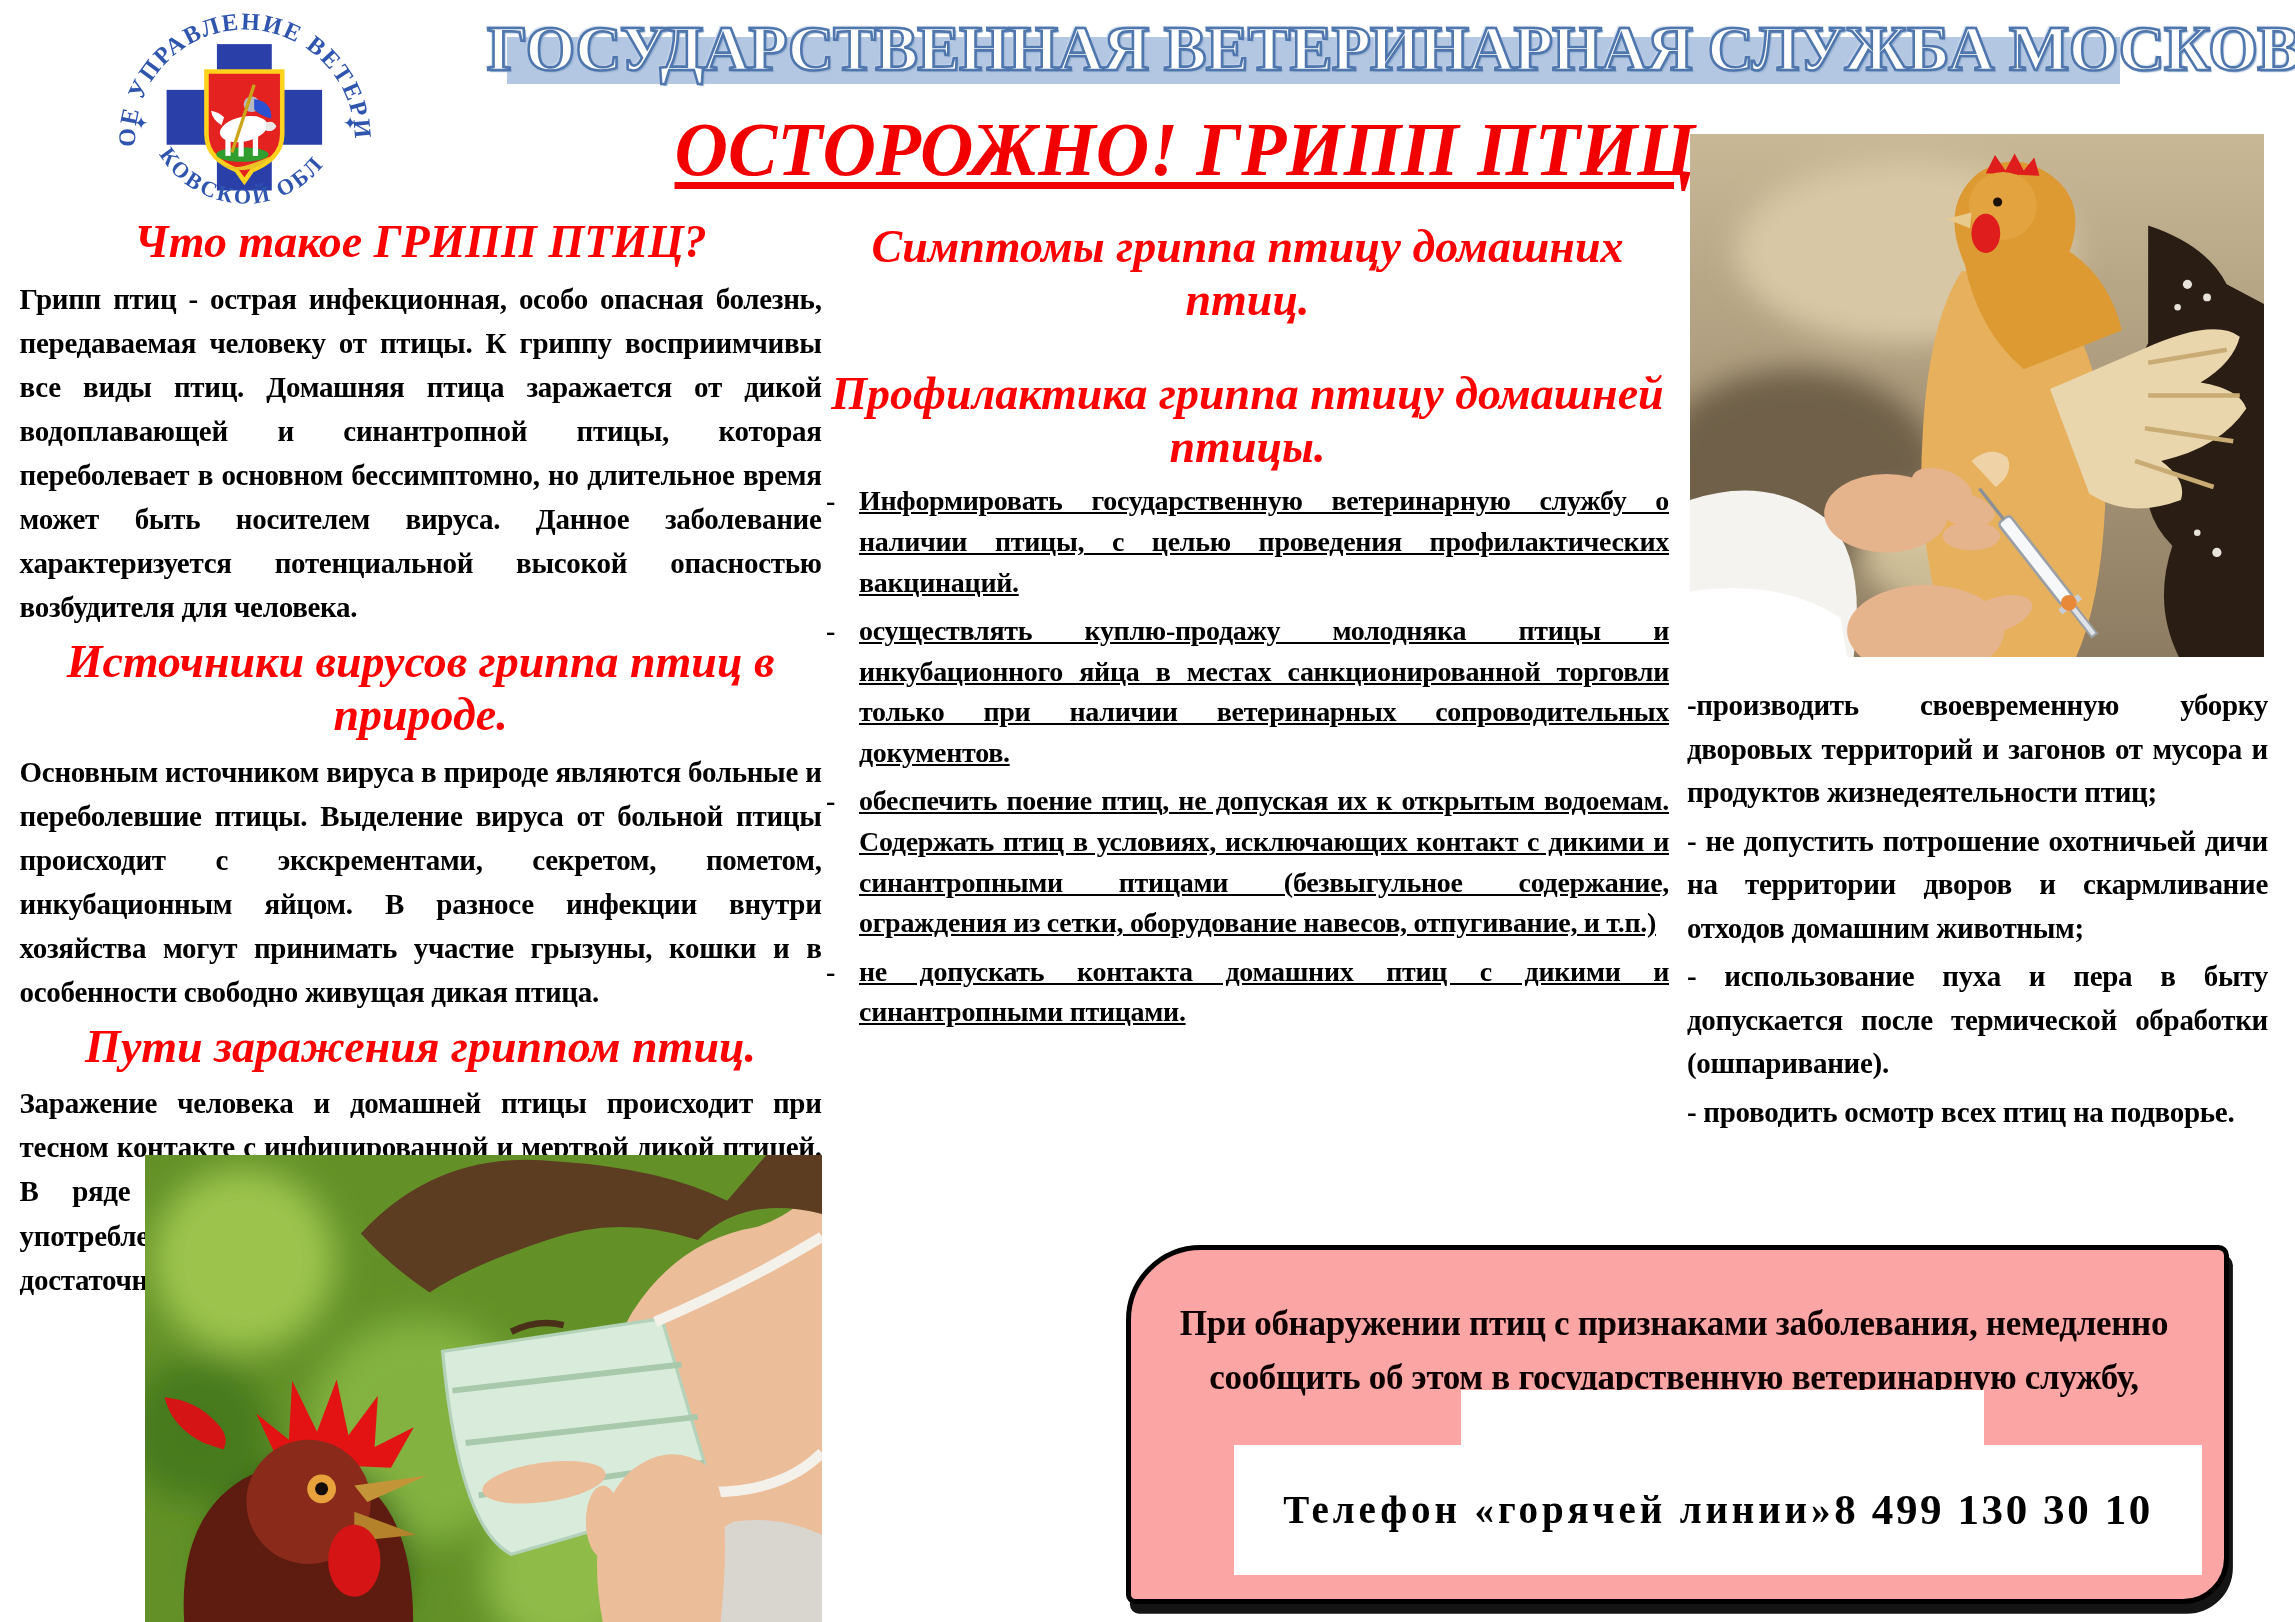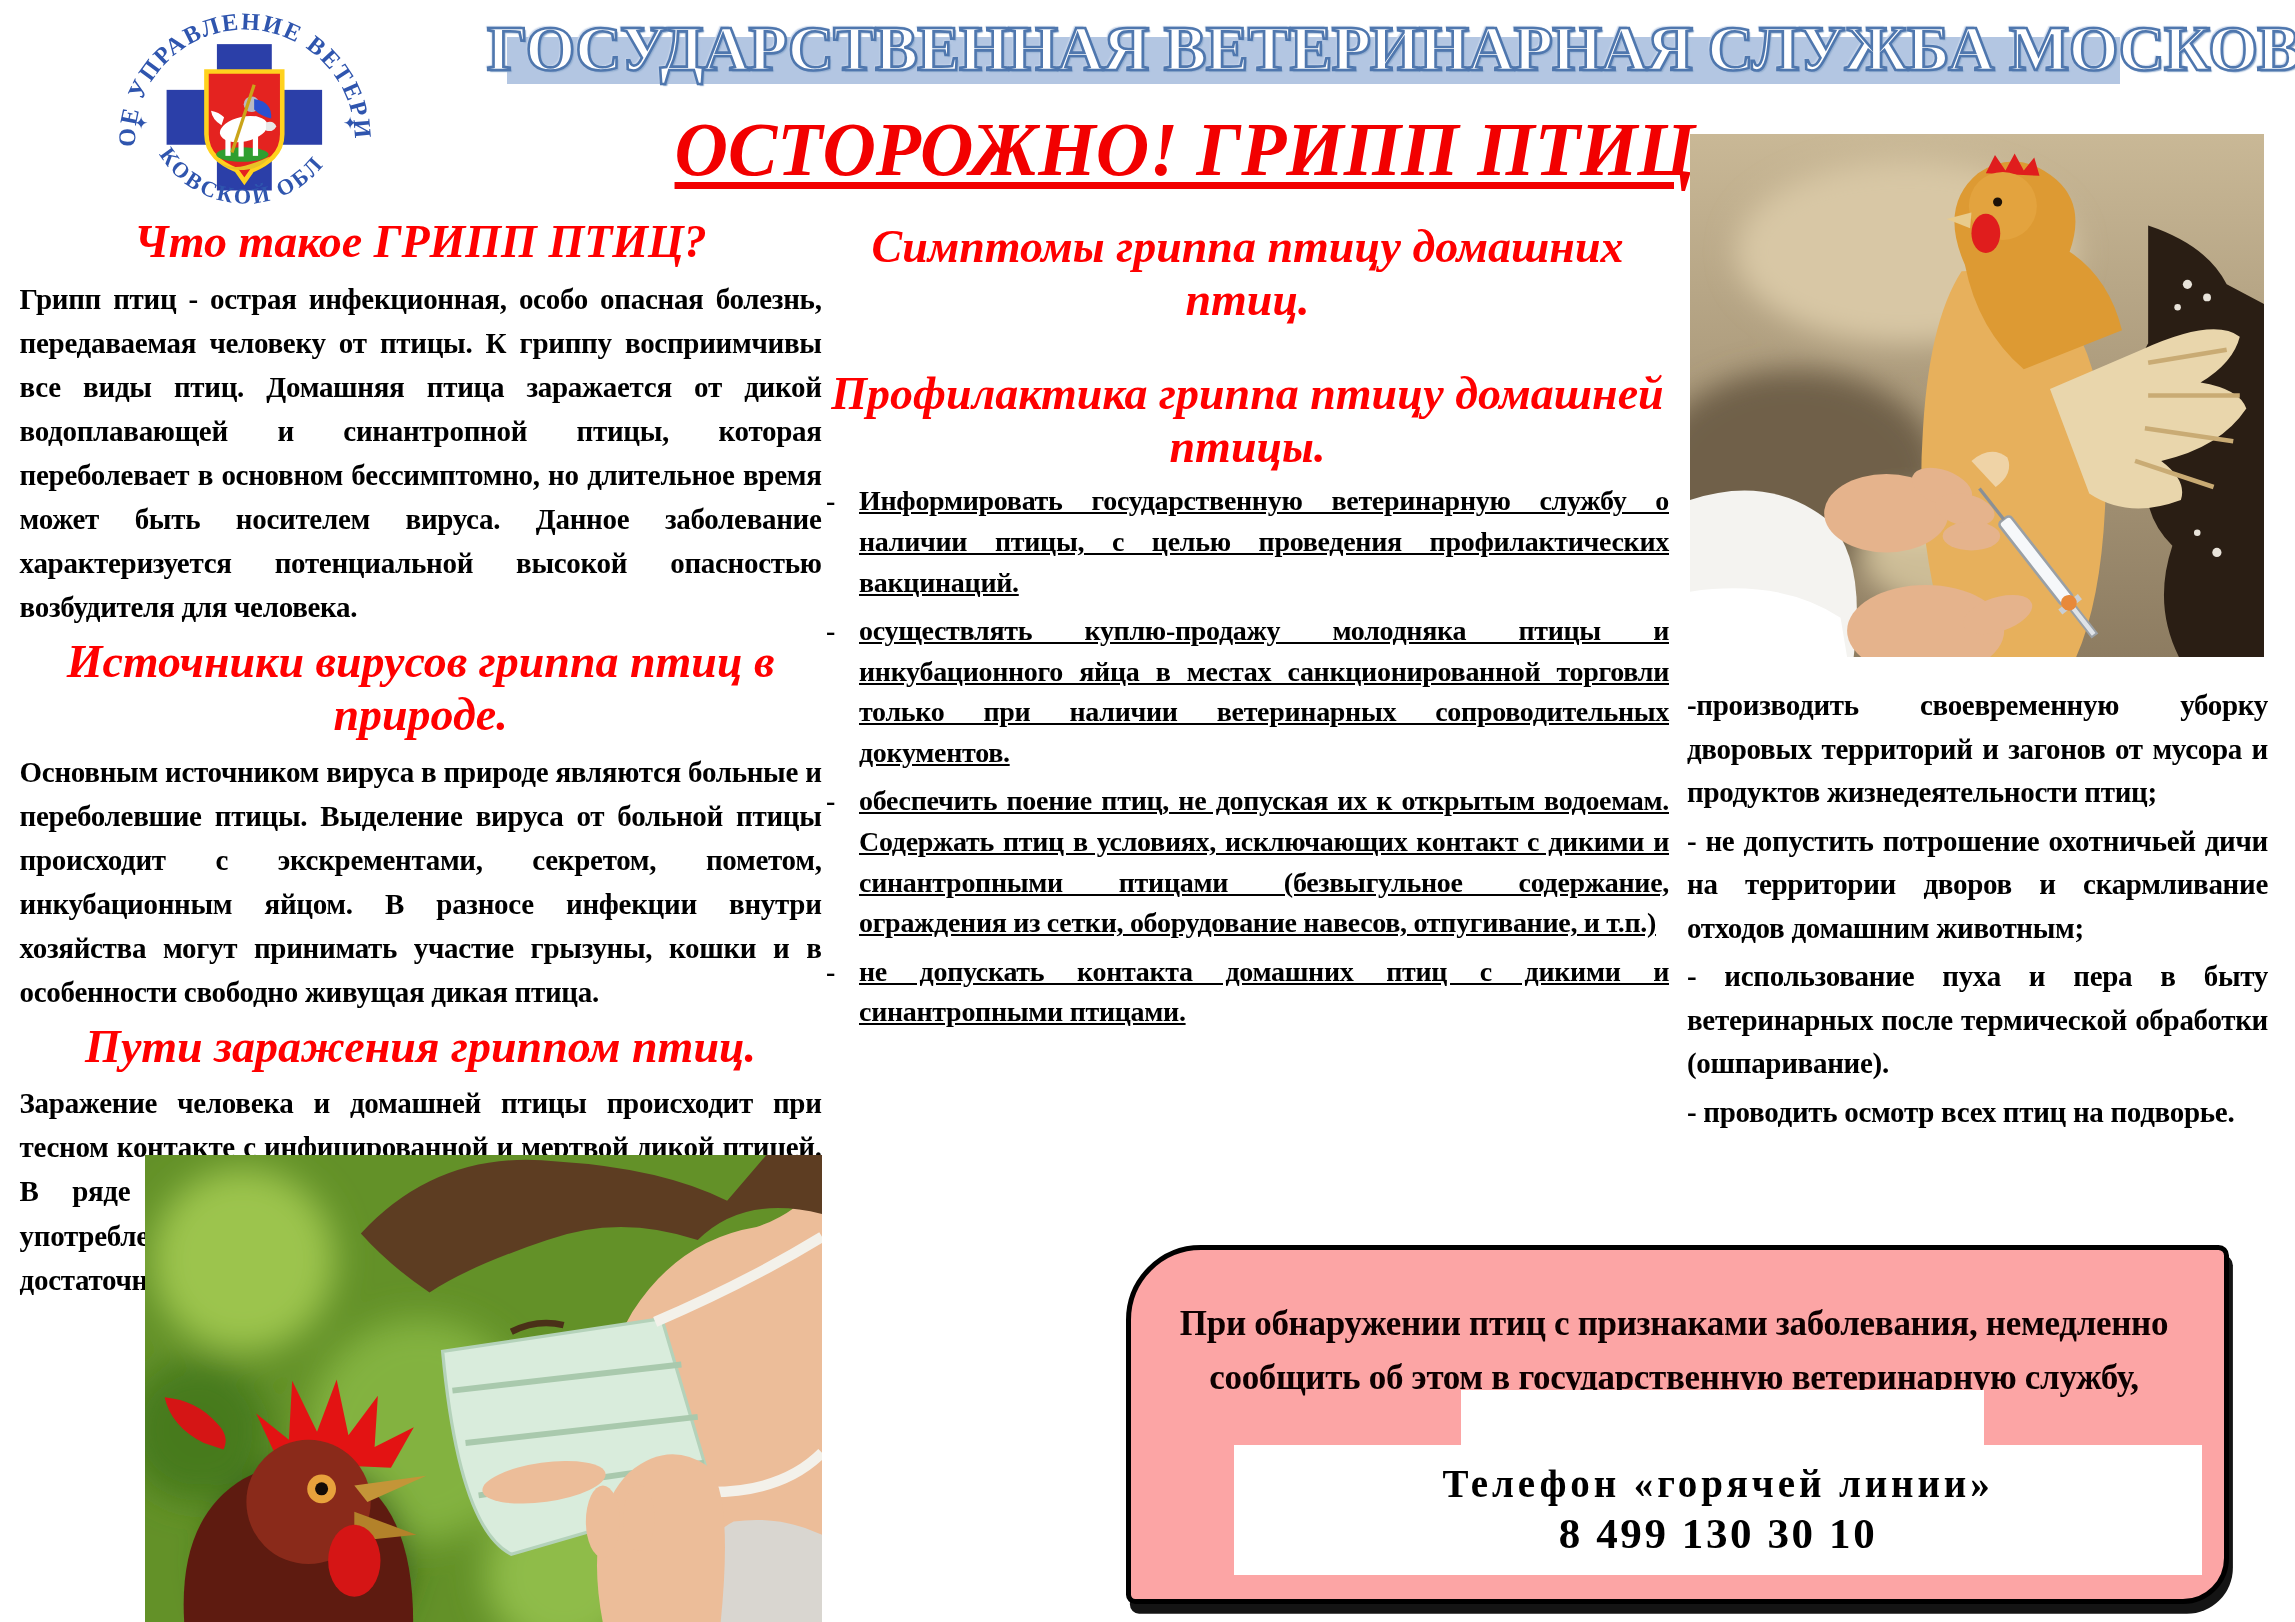--- a/index.html
+++ b/index.html
@@ -52,21 +52,21 @@
   .alert-box{
     position:absolute;left:1126px;top:1245px;width:1093px;height:349px;
     background:#fca5a5;border:5.9px solid #000;
     border-radius:75px 10.5px 46px 9.2px;
     box-shadow:3.9px 9.8px 0 rgba(0,0,0,0.92);
   }
   .alert-text{position:absolute;left:26px;top:47px;width:1034px;text-align:center;
     font-size:35px;line-height:1.55;font-weight:bold;color:#0d0000;letter-spacing:-0.3px;}
   .phone-notch{position:absolute;left:330px;top:140px;width:523px;height:62px;background:#ffffff;}
   .phone-panel{position:absolute;left:103px;top:195px;width:968px;height:130px;background:#ffffff;
-    display:flex;flex-direction:column;align-items:center;justify-content:center;}
+    display:flex;flex-direction:row;align-items:center;justify-content:center;}
   .phone-label{font-size:39px;font-weight:bold;letter-spacing:3.9px;line-height:1.2;}
   .phone-number{font-size:43px;font-weight:bold;letter-spacing:2.6px;line-height:1.2;}
 </style>
 </head>
 <body>
 
 <div class="page">
 
   <div class="title-band"></div>
 
@@ -192,21 +192,21 @@
       <rect x="615" y="622" width="10" height="38" fill="#c9ced4"></rect>
       <rect x="625" y="636" width="55" height="10" fill="#dfe3e8" stroke="#9aa0a6" stroke-width="3"></rect>
       <line x1="455" y1="641" x2="395" y2="641" stroke="#8a9096" stroke-width="5"></line>
       <circle cx="617" cy="641" r="12" fill="#e8893a"></circle>
     </g>
   </svg>
 
   <div class="col col-right-text">
     <p class="right-item">-производить своевременную уборку дворовых территорий и  загонов от мусора и продуктов жизнедеятельности птиц;</p>
     <p class="right-item">- не допустить потрошение охотничьей дичи на территории дворов и скармливание отходов домашним животным;</p>
-    <p class="right-item">- использование пуха и пера в быту ветеринарных после термической обработки (ошпаривание).</p>
+    <p class="right-item">- использование пуха и пера в быту допускается после термической обработки (ошпаривание).</p>
     <p class="right-item">- проводить осмотр всех птиц на подворье.</p>
   </div>
 
   <svg class="photo photo-mask" viewBox="0 0 1035 715" preserveAspectRatio="none">
     <defs>
       <filter id="blurB" x="-20%" y="-20%" width="140%" height="140%">
           <feGaussianBlur stdDeviation="26"></feGaussianBlur>
         </filter>
     </defs>
     <rect width="1035" height="715" fill="#639128"></rect>

